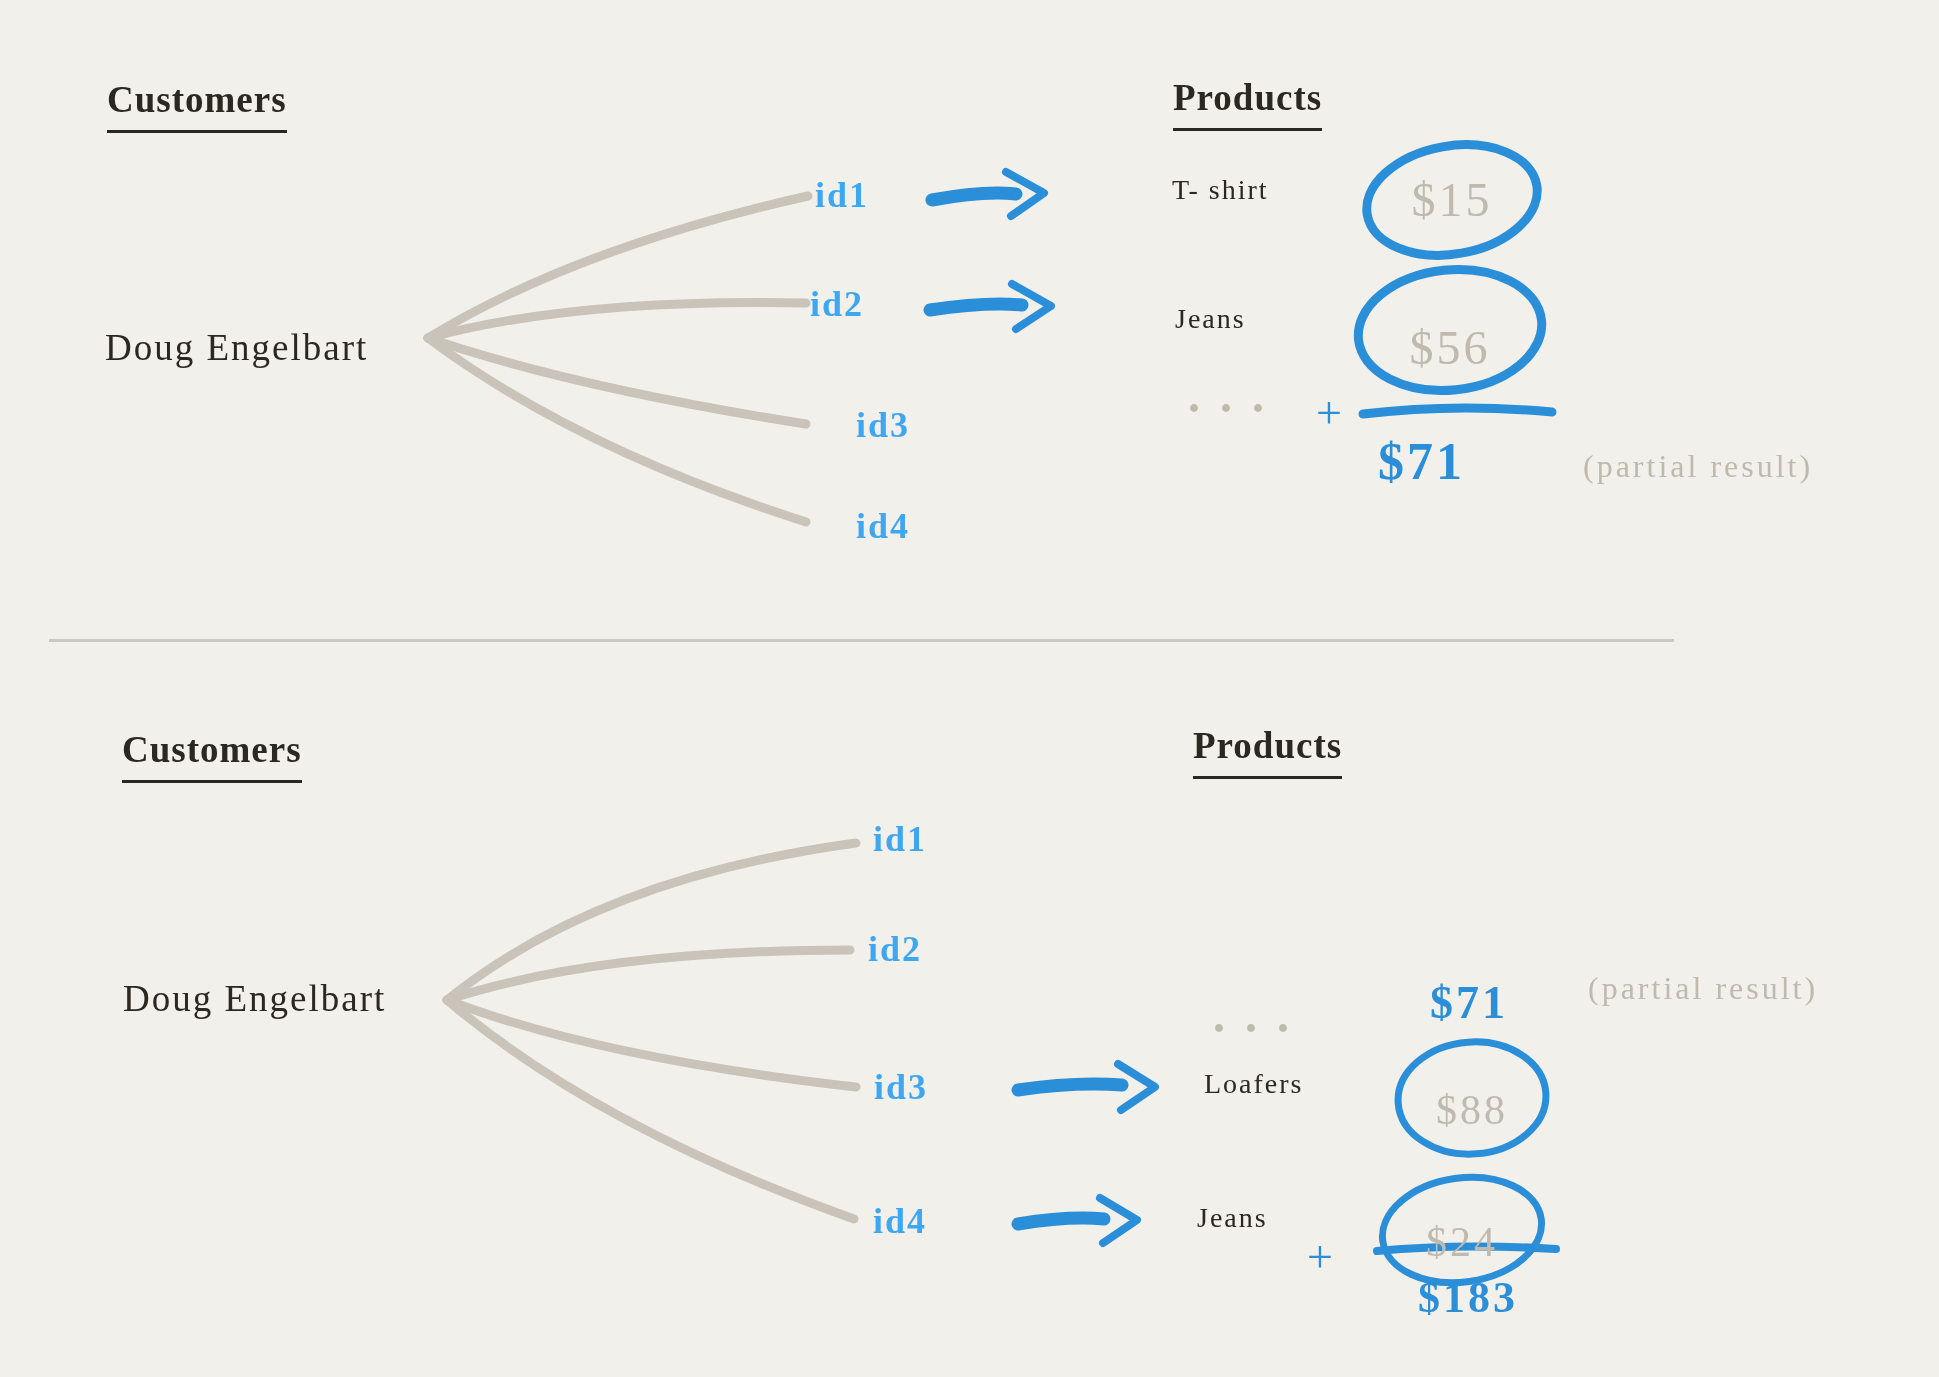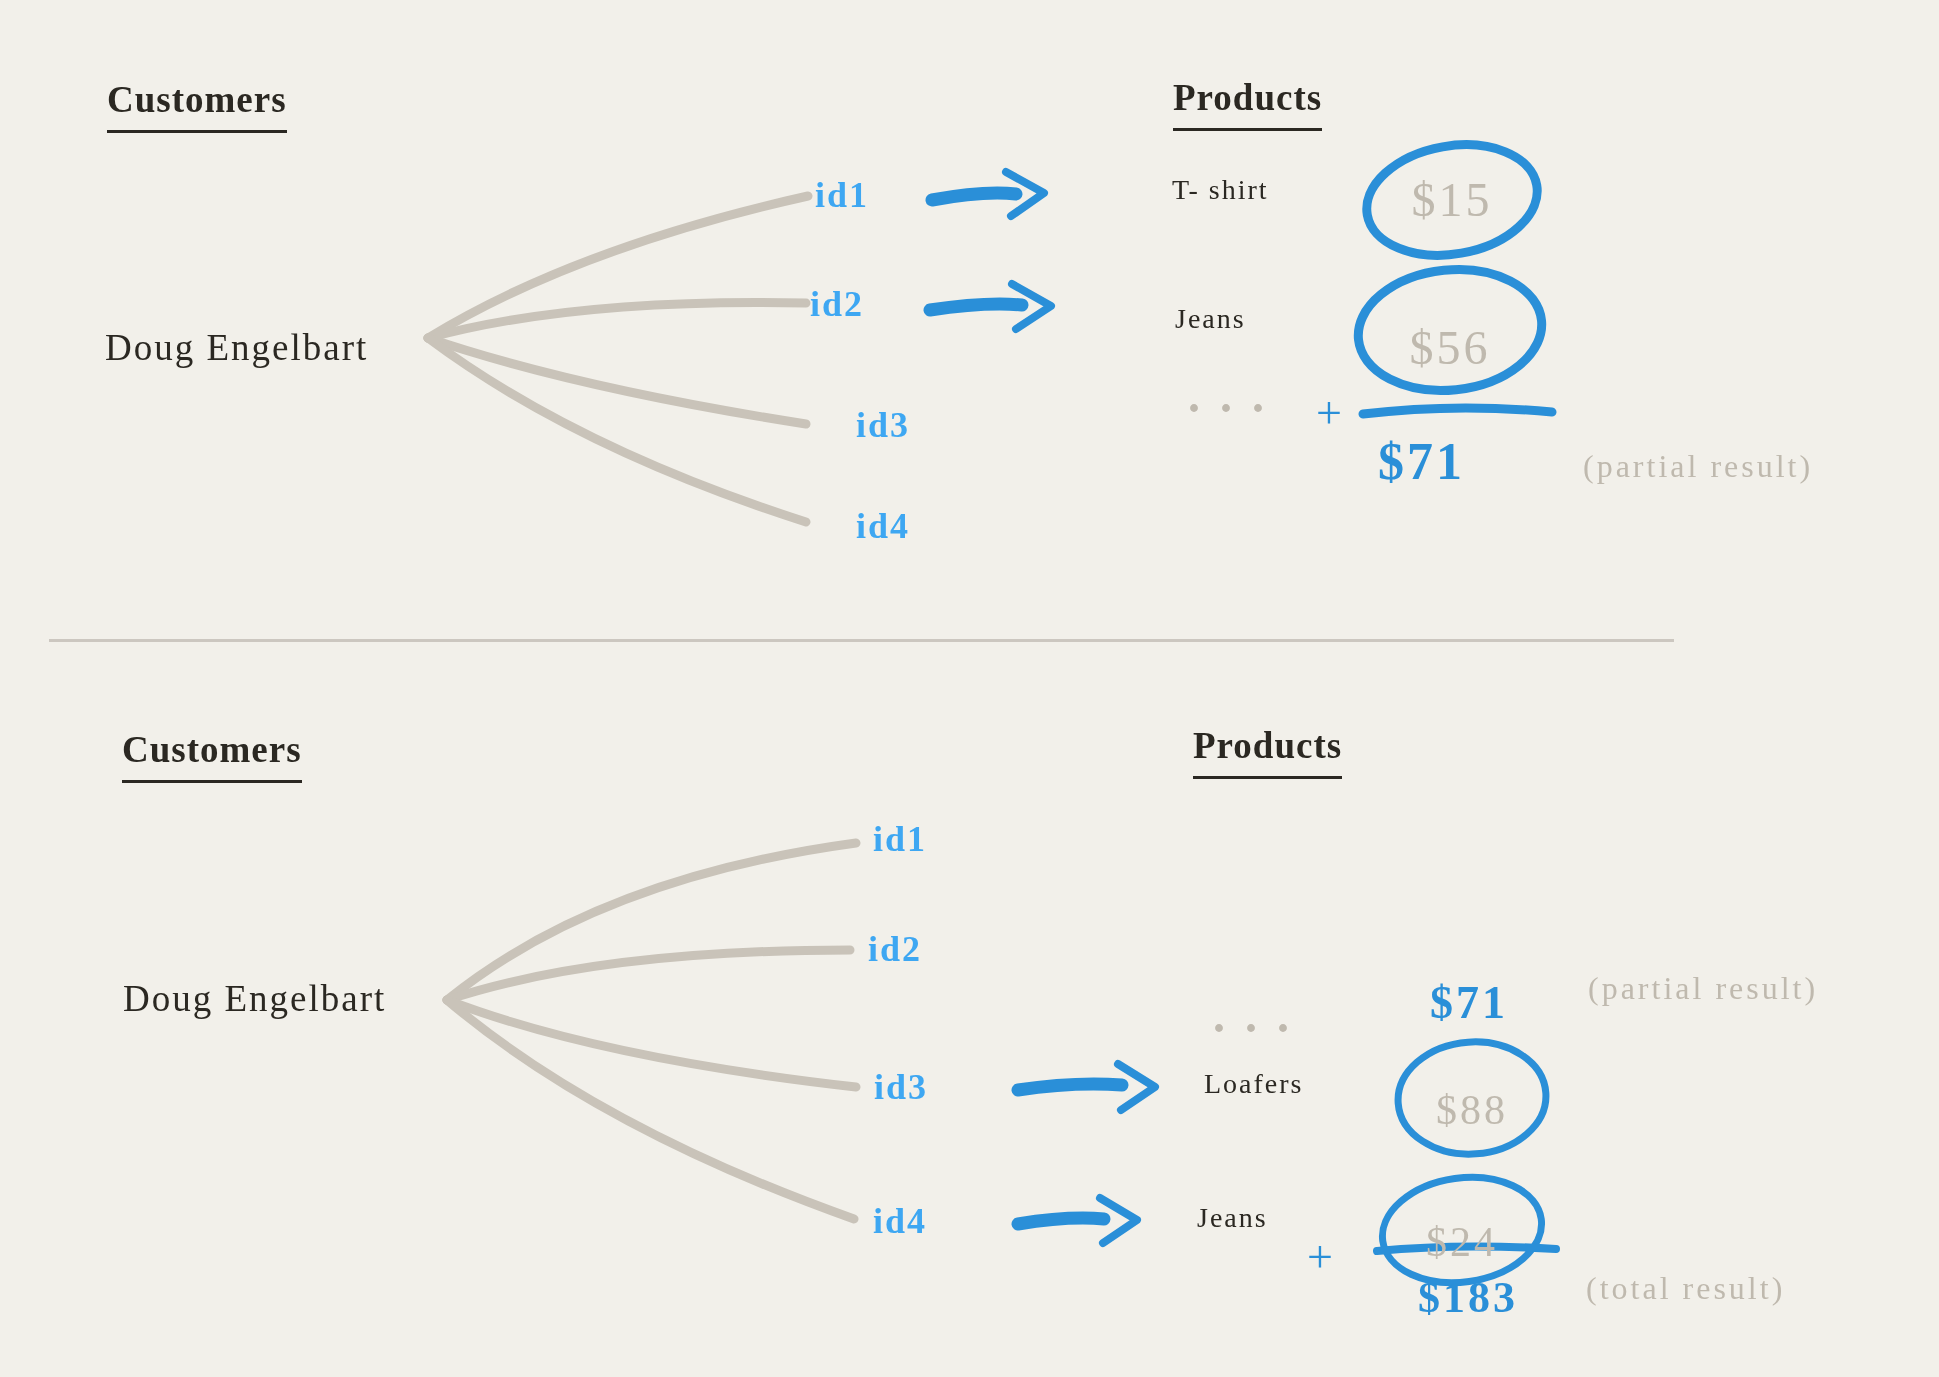--- a/index.html
+++ b/index.html
@@ -115,15 +115,14 @@
   <span class="abs note" style="left:1588px; top:970px;">(partial result)</span>
 
   <span class="abs product" style="left:1204px; top:1068px;">Loafers</span>
   <span class="abs product" style="left:1197px; top:1202px;">Jeans</span>
 
   <span class="abs cprice small" style="left:1472px; top:1098px;">$88</span>
   <span class="abs cprice small" style="left:1462px; top:1230px;">$24</span>
 
   <span class="abs plus" style="left:1307px; top:1234px;">+</span>
   <span class="abs sum sm" style="left:1418px; top:1276px;">$183</span>
-  <span class="abs note" style="left:1586px; top:1270px;">(total result)</span>
 
 </div>
 
 </body></html>

